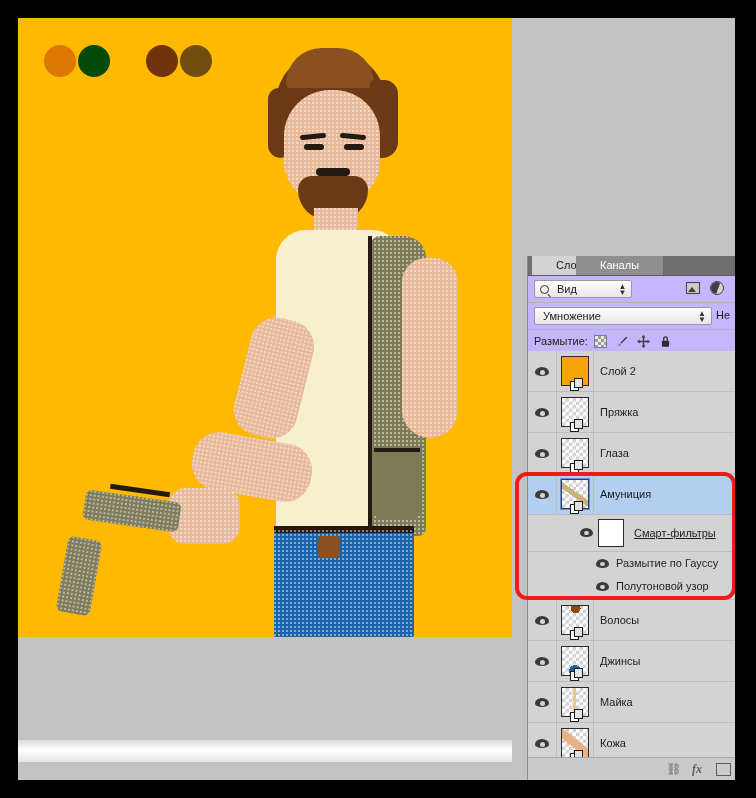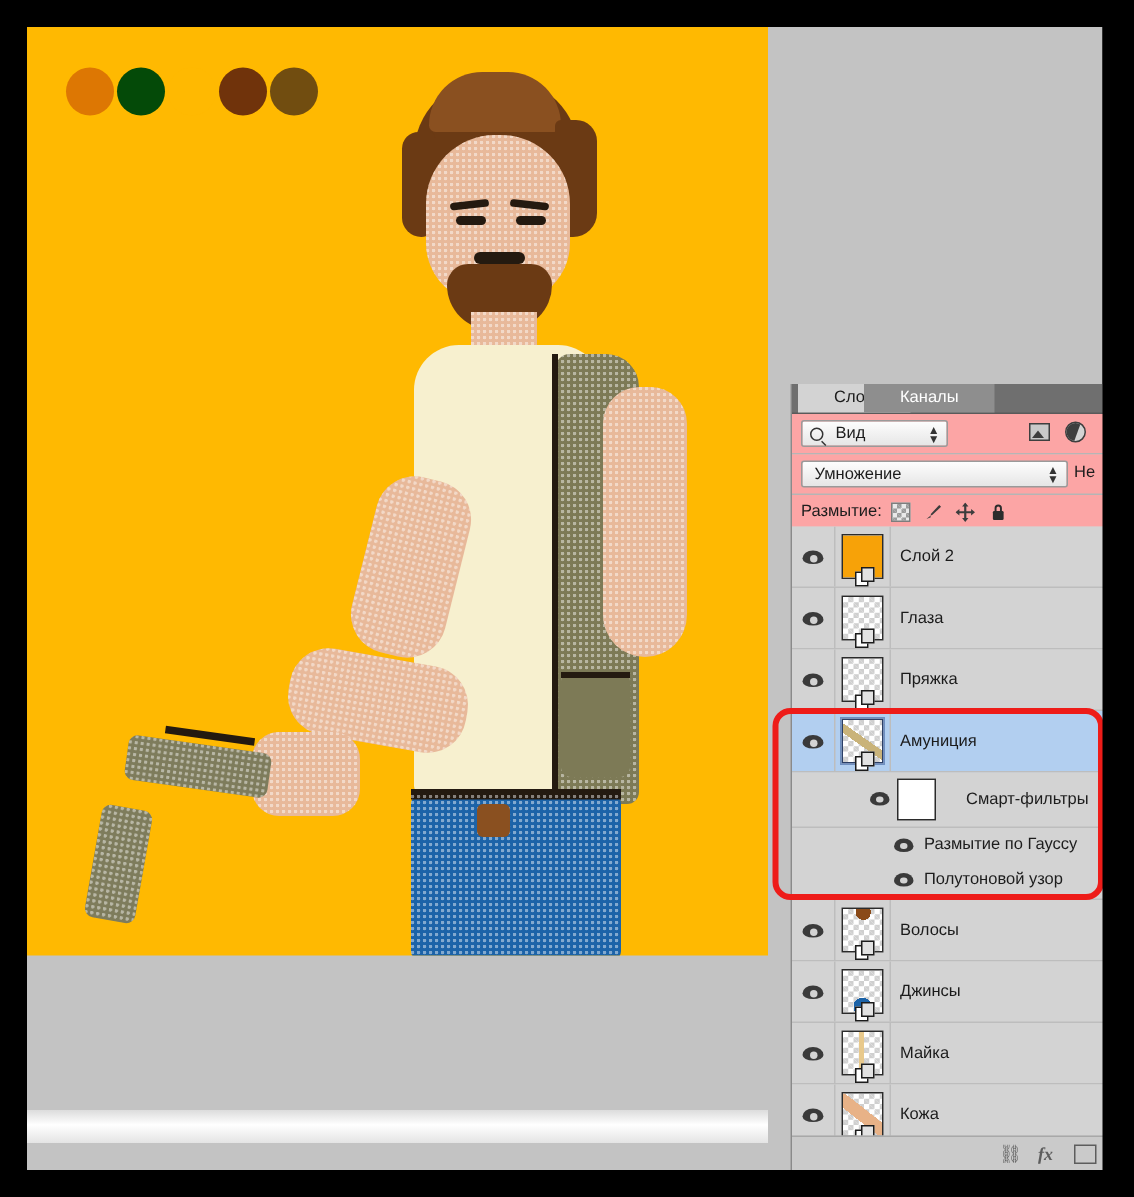--- a/index.html
+++ b/index.html
@@ -38,21 +38,21 @@
   
   #layers-panel{position:absolute;left:527px;top:256px;width:209px;height:524px;
                 background:#d3d3d3;border-left:1px solid #8a8a8a;
                 font-size:11px;color:#1d1d1d;overflow:hidden;}
 
   #tabbar{position:relative;height:19px;background:#6f6f6f;border-bottom:1px solid #5a5a5a;}
   .tab{position:absolute;top:0;height:19px;line-height:19px;padding:0 24px;font-size:11px;}
   .tab.active{background:#d3d3d3;color:#1b1b1b;}
   .tab.inactive{background:#8e8e8e;color:#ffffff;}
 
-  .panel-row{position:relative;background:#fca5a5;}
+  .panel-row{position:relative;background:#c4b5fd;}
 
   
   #filter-row{height:26px;border-bottom:1px solid #b5b5b5;}
   #filter-select{position:absolute;left:6px;top:4px;width:98px;height:18px;
       background:linear-gradient(180deg,#fdfdfd,#e6e6e6);border:1px solid #9a9a9a;
       border-radius:2px;box-sizing:border-box;}
   #filter-text{position:absolute;left:22px;top:2px;font-size:11px;color:#1d1d1d;}
   #filter-stepper{position:absolute;right:4px;top:3px;width:9px;height:12px;font-size:8px;
       line-height:6px;color:#333;text-align:center;}
   .mag{position:absolute;left:5px;top:4px;width:7px;height:7px;border:1.4px solid #333;
@@ -115,21 +115,21 @@
   .layer-name{position:absolute;left:72px;top:14px;font-size:11px;color:#1b1b1b;white-space:nowrap;}
 
   
   .sf-row{position:relative;height:36px;background:#d3d3d3;border-bottom:1px solid #bdbdbd;}
   .sf-eye{position:absolute;left:52px;top:13px;width:13px;height:9px;
        border-radius:50%/60% 60% 40% 40%;background:#3a3a3a;}
   .sf-eye:after{content:"";position:absolute;left:4px;top:2.5px;width:5px;height:4.5px;
        border-radius:50%;background:#d3d3d3;}
   .sf-mask{position:absolute;left:70px;top:4px;width:26px;height:28px;background:#fff;
        border:1.5px solid #2b2b2b;box-sizing:border-box;}
-  .sf-title{position:absolute;left:116px;top:12px;font-size:11px;}
+  .sf-title{position:absolute;left:106px;top:12px;font-size:11px;text-decoration:underline;}
   .sfi-row{position:relative;height:23px;background:#d3d3d3;text-align:center;}
   .sfi-eye{position:absolute;left:68px;top:7px;width:13px;height:9px;
        border-radius:50%/60% 60% 40% 40%;background:#3a3a3a;}
   .sfi-eye:after{content:"";position:absolute;left:4px;top:2.5px;width:5px;height:4.5px;
        border-radius:50%;background:#d3d3d3;}
   .sfi-name{position:absolute;left:88px;top:5px;font-size:11px;}
 
   
   #panel-footer{position:absolute;left:0;bottom:0;width:100%;height:22px;
       background:#cacaca;border-top:1px solid #a8a8a8;}
@@ -273,32 +273,32 @@
       </div>
 
       <div class="layer-row">
         <div class="eye-cell">
             <div class="eye"></div>
           </div>
         <div class="thumb-cell">
           <div class="thumb"></div>
           <div class="so-badge"></div>
         </div>
+        <div class="layer-name">Пряжка</div>
+      </div>
+
+      <div class="layer-row">
+        <div class="eye-cell">
+            <div class="eye"></div>
+          </div>
+        <div class="thumb-cell">
+          <div class="thumb"></div>
+          <div class="so-badge"></div>
+        </div>
         <div class="layer-name">Глаза</div>
-      </div>
-
-      <div class="layer-row">
-        <div class="eye-cell">
-            <div class="eye"></div>
-          </div>
-        <div class="thumb-cell">
-          <div class="thumb"></div>
-          <div class="so-badge"></div>
-        </div>
-        <div class="layer-name">Пряжка</div>
       </div>
 
       <div class="layer-row selected">
         <div class="eye-cell">
             <div class="eye"></div>
           </div>
         <div class="thumb-cell">
           <div class="thumb sel-border">
             <div class="thumb-fill" style="background:
               linear-gradient(35deg,transparent 42%,#c9b37a 42%,#c9b37a 56%,transparent 56%);"></div>

